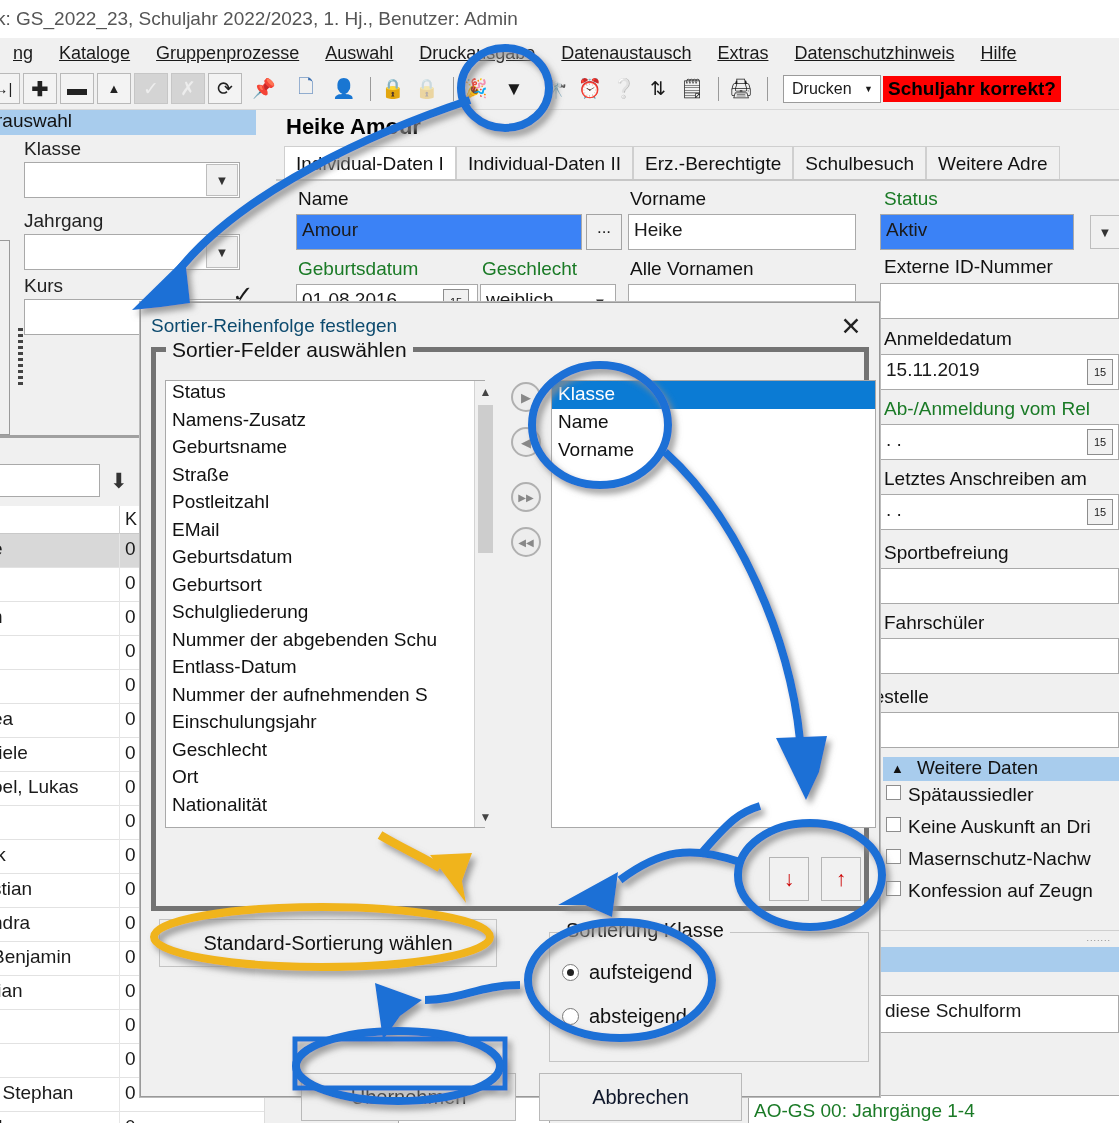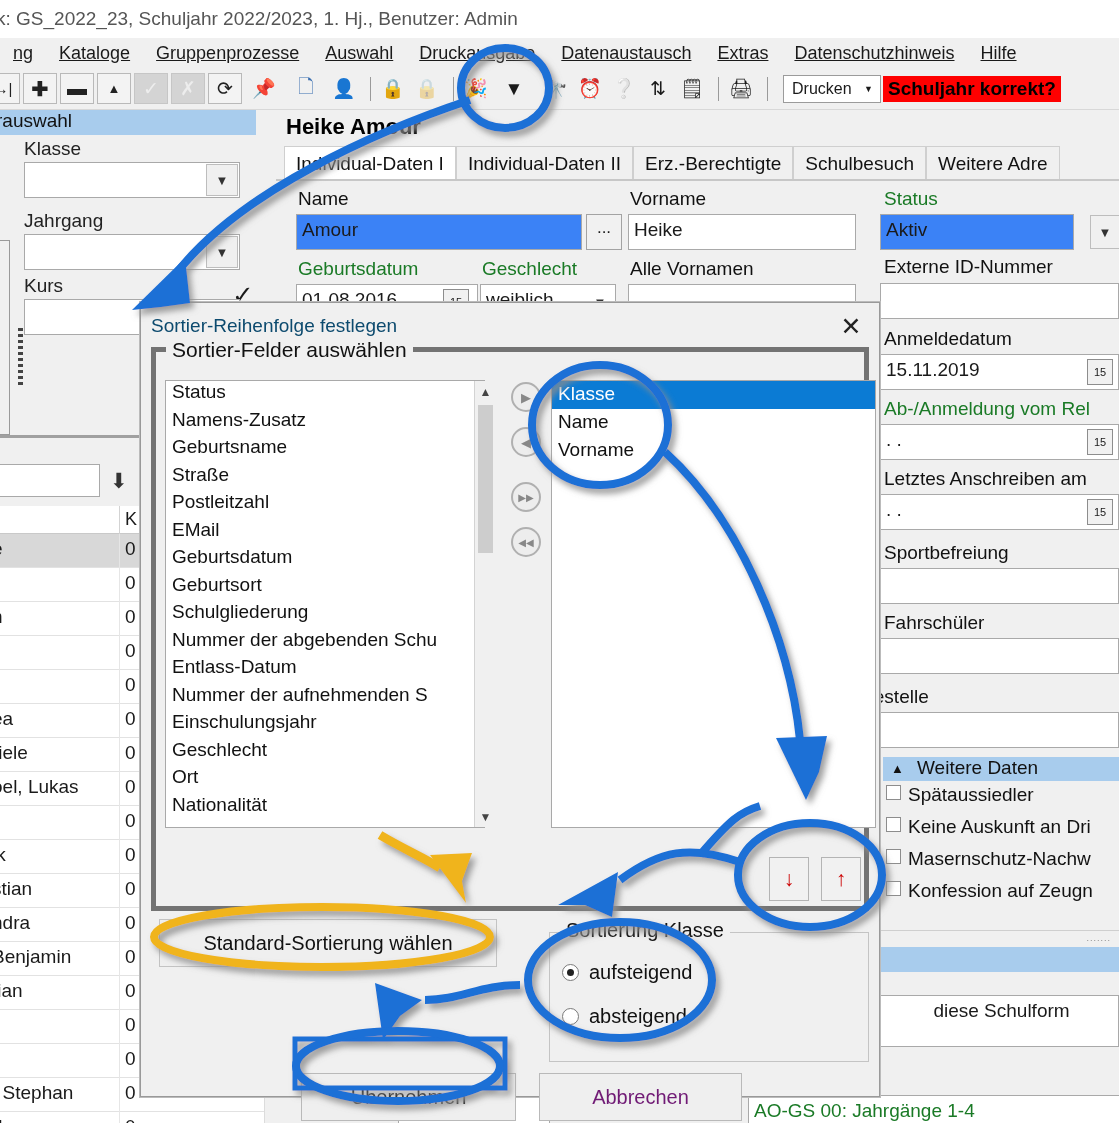--- a/index.html
+++ b/index.html
@@ -142,22 +142,22 @@
   #weitere-head .tri { position:absolute; left:8px; top:4px; font-size:13px; }
   .cbrow { position:absolute; left:886px; font-size:19px; color:#111; }
   .cbrow .box {
     display:inline-block; width:15px; height:15px; border:1px solid #8d8d8d; background:#fff;
     margin-right:7px; vertical-align:1px;
   }
   #bluebar2 { position:absolute; left:880px; top:947px; width:239px; height:25px; background:#a8cced; }
   #graystrip { position:absolute; left:875px; top:930px; width:244px; height:11px; background:#f0f0f0; border-top:1px solid #cfcfcf; }
   #graystrip .grip { position:absolute; right:8px; top:2px; font-size:9px; letter-spacing:1px; color:#888; }
   #schulform-field {
-    position:absolute; left:880px; top:995px; width:239px; height:52px;
-    background:#fff; border:1px solid #a9a9a9; font-size:19px; padding:4px 0 0 4px;text-align:center;
+    position:absolute; left:880px; top:995px; width:239px; height:38px;
+    background:#fff; border:1px solid #a9a9a9; font-size:19px; padding:4px 0 0 4px;
   }
 
   
   #bottomstrip { position:absolute; left:276px; top:1085px; width:843px; height:38px; background:#f0f0f0; }
   #bot-statlab { position:absolute; left:34px; top:6px; font-size:19px; color:#1a7a26; }
   #bot-statbox { position:absolute; left:122px; top:10px; width:152px; height:32px; background:#fff; border:1px solid #a9a9a9; font-size:19px; padding:2px 0 0 5px; }
   #bot-pruflab { position:absolute; left:370px; top:4px; font-size:19px; color:#111; }
   #bot-prufbox { position:absolute; left:472px; top:10px; width:380px; height:32px; background:#fff; border:1px solid #a9a9a9; font-size:19px; color:#1a7a26; padding:4px 0 0 5px; }
   #bot-sep { position:absolute; left:276px; top:1085px; width:843px; height:2px; background:#c7c7c7; }
 
@@ -233,21 +233,21 @@
     border-radius:50%; background:#222;
   }
   #btn-apply {
     position:absolute; left:152px; top:726px; width:215px; height:48px;
     background:#efefef; border:1px solid #b9b9b9;
     display:flex; align-items:center; justify-content:center; font-size:20px; color:#111;
   }
   #btn-cancel {
     position:absolute; left:390px; top:726px; width:203px; height:48px;
     background:#efefef; border:1px solid #b9b9b9;
-    display:flex; align-items:center; justify-content:center; font-size:20px; color:#701a75;
+    display:flex; align-items:center; justify-content:center; font-size:20px; color:#0f172a;
   }
 
   
   #anno { position:absolute; left:0; top:0; width:1119px; height:1123px; pointer-events:none; }
 </style>
 </head>
 <body>
 
 <div id="titlebar">
   <span class="t">k: GS_2022_23, Schuljahr 2022/2023, 1. Hj., Benutzer: Admin</span>

